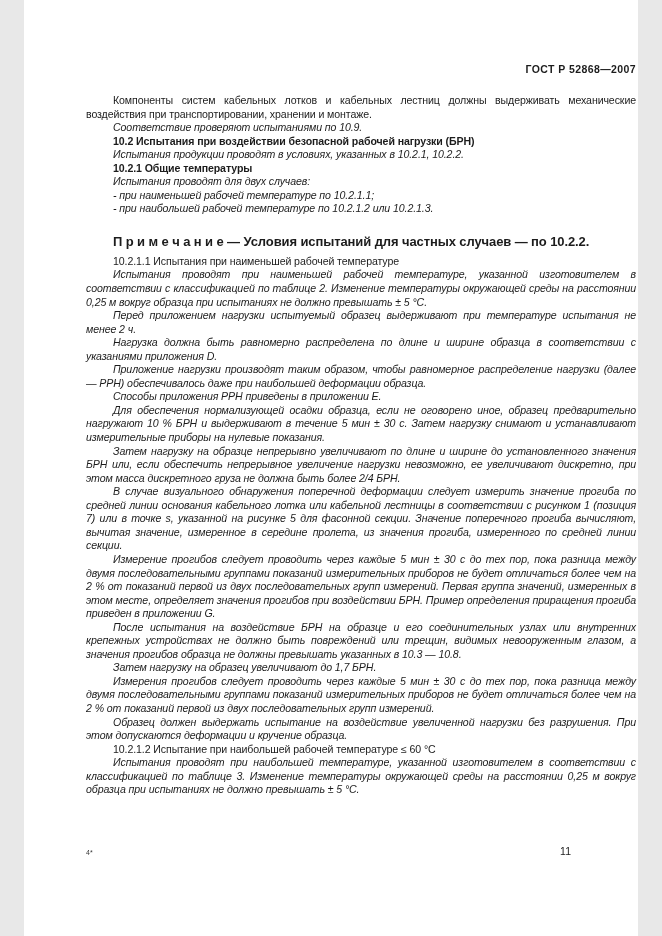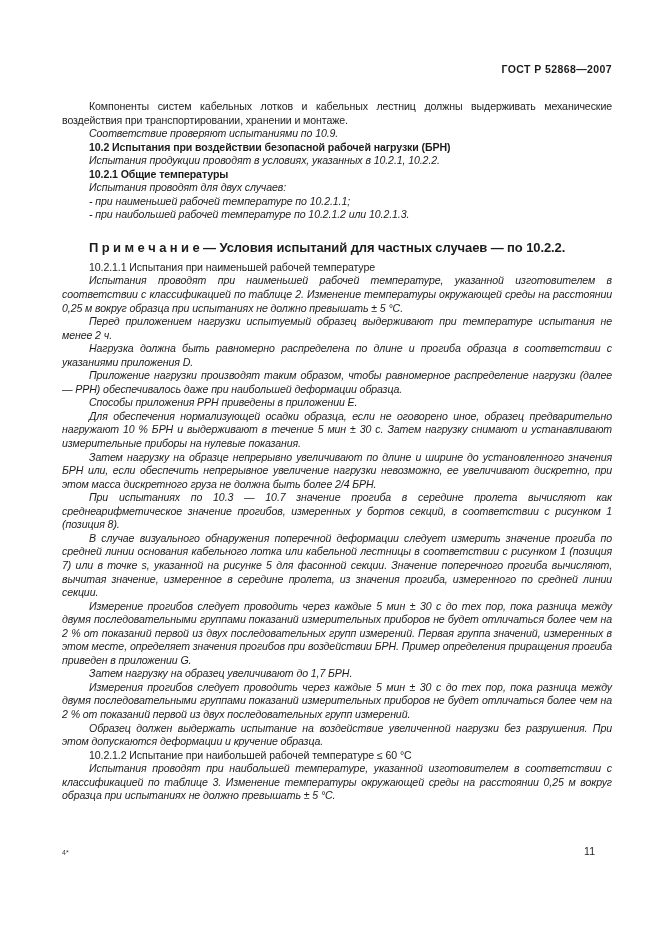--- a/index.html
+++ b/index.html
@@ -3,42 +3,42 @@
 <meta charset="utf-8">
 <title>ГОСТ Р 52868—2007 — стр. 11</title>
 <style>
   html, body {
     margin: 0;
     padding: 0;
     background: #e8e8e8;
   }
   .page {
     position: relative;
-    width: 662px;
+    width: 614px;
     height: 936px;
     margin: 0 auto;
     background: #ffffff;
     overflow: hidden;
     font-family: "Liberation Sans", sans-serif;
     color: #1c1c1c;
   }
   .running-head {
     position: absolute;
     top: 63px;
     left: 62px;
     width: 550px;
     text-align: right;
     font-size: 10.5px;
     font-weight: bold;
     letter-spacing: 0.4px;
     white-space: nowrap;
   }
   .content {
     position: absolute;
-    top: 100px;
+    top: 94px;
     left: 62px;
     width: 550px;
   }
   .content p {
     margin: 0;
     padding: 0;
     text-indent: 27px;
     text-align: justify;
     font-size: 10.6px;
     line-height: 13.55px;
@@ -86,28 +86,28 @@
       <p class="type-heading">10.2 Испытания при воздействии безопасной рабочей нагрузки (БРН)</p>
       <p class="type-emphasis">Испытания продукции проводят в условиях, указанных  в 10.2.1, 10.2.2.</p>
       <p class="type-heading">10.2.1 Общие температуры</p>
       <p class="type-emphasis">Испытания проводят для двух случаев:</p>
       <p class="type-emphasis">- при наименьшей рабочей температуре по 10.2.1.1;</p>
       <p class="type-emphasis">- при наибольшей  рабочей температуре по 10.2.1.2 или 10.2.1.3.</p>
       <p class="type-note">П р и м е ч а н и е — Условия испытаний для частных случаев — по 10.2.2.</p>
       <p class="type-subheading">10.2.1.1 Испытания при наименьшей рабочей температуре</p>
       <p class="type-emphasis">Испытания проводят при наименьшей рабочей температуре, указанной изготовителем в соответствии с классификацией по таблице 2. Изменение температуры окружающей среды на расстоянии 0,25 м вокруг образца при испытаниях не должно превышать ± 5 °С.</p>
       <p class="type-emphasis">Перед приложением нагрузки испытуемый образец выдерживают при температуре испытания не менее 2 ч.</p>
-      <p class="type-emphasis">Нагрузка должна быть равномерно распределена по длине и прогиба образца в соответствии с указаниями приложения D.</p>
+      <p class="type-emphasis">Нагрузка должна быть равномерно распределена по длине и ширине образца в соответствии с указаниями приложения D.</p>
       <p class="type-emphasis">Приложение нагрузки производят таким образом, чтобы равномерное распределение нагрузки (далее — РРН) обеспечивалось даже при наибольшей деформации образца.</p>
       <p class="type-emphasis">Способы приложения РРН приведены в приложении Е.</p>
       <p class="type-emphasis">Для обеспечения нормализующей осадки образца, если не оговорено иное, образец предварительно нагружают 10 % БРН и выдерживают в течение 5 мин ± 30 с. Затем нагрузку снимают и устанавливают измерительные приборы на нулевые показания.</p>
       <p class="type-emphasis">Затем нагрузку на образце непрерывно увеличивают по длине и ширине до установленного значения БРН или, если обеспечить непрерывное увеличение нагрузки невозможно, ее увеличивают дискретно, при этом масса дискретного груза не должна быть более 2/4 БРН.</p>
-      <p class="type-emphasis">При испытаниях по 10.3 — 10.7 значение прогиба в середине пролета вычисляют как среднеарифметическое значение прогибов, измеренных у бортов секций, в соответствии с  рисунком 1 (позиция 8).</p>
       <p class="type-emphasis">В случае визуального обнаружения поперечной деформации следует измерить значение прогиба по средней линии основания кабельного лотка или кабельной лестницы в соответствии с рисунком 1 (позиция 7) или в точке s, указанной на рисунке 5  для фасонной секции. Значение поперечного прогиба вычисляют,  вычитая значение, измеренное в середине пролета, из значения прогиба, измеренного по средней линии секции.</p>
       <p class="type-emphasis">Измерение прогибов следует проводить через каждые 5 мин ± 30 с до тех пор, пока разница между двумя последовательными группами показаний измерительных приборов не  будет отличаться более чем на 2 % от показаний первой из двух последовательных групп измерений. Первая группа значений, измеренных в этом месте, определяет значения прогибов при воздействии БРН. Пример определения приращения прогиба приведен в приложении G.</p>
+      <p class="type-emphasis">После испытания на воздействие БРН на образце и его соединительных узлах или внутренних крепежных устройствах не должно быть повреждений или трещин, видимых невооруженным глазом, а значения прогибов образца не должны превышать  указанных в 10.3 — 10.8.</p>
       <p class="type-emphasis">Затем нагрузку на образец  увеличивают до 1,7 БРН.</p>
       <p class="type-emphasis">Измерения прогибов следует проводить через каждые 5 мин ± 30 с до тех пор, пока разница между двумя последовательными группами показаний измерительных приборов не  будет отличаться более чем на 2 % от показаний первой из двух последовательных групп измерений.</p>
       <p class="type-emphasis">Образец должен выдержать испытание на воздействие увеличенной нагрузки без разрушения. При этом допускаются  деформации и кручение  образца.</p>
       <p class="type-subheading">10.2.1.2 Испытание при  наибольшей рабочей  температуре ≤ 60 °С</p>
       <p class="type-emphasis">Испытания проводят при наибольшей температуре, указанной изготовителем в соответствии с классификацией по таблице 3. Изменение температуры окружающей среды на расстоянии 0,25 м вокруг образца при испытаниях не должно превышать ± 5 °С.</p>
     </div>
 
   <div class="footer-left">4*</div>
   <div class="footer-right">11</div>
 </div>

